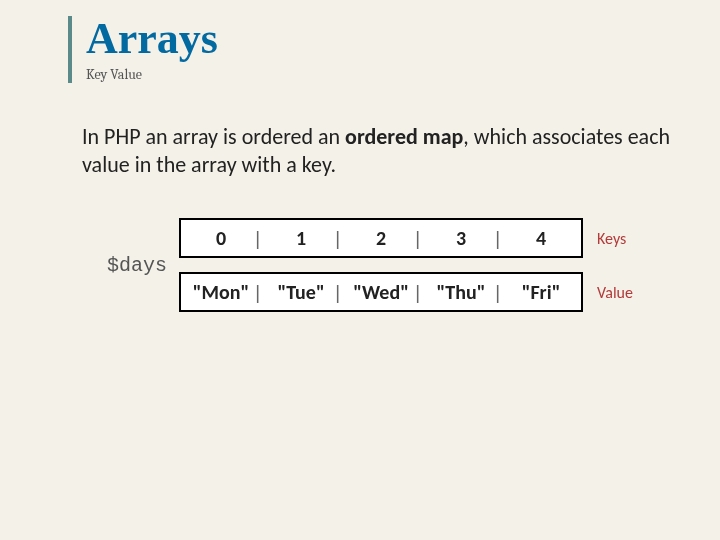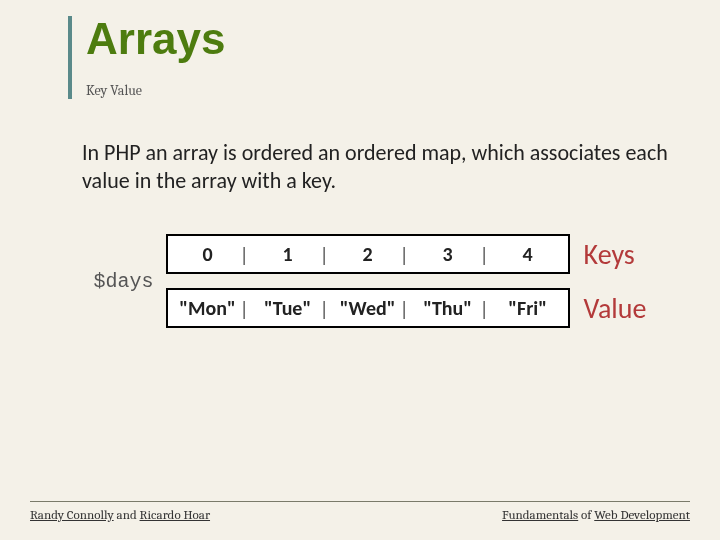--- a/index.html
+++ b/index.html
@@ -19,41 +19,41 @@
     height: 540px;
     box-sizing: border-box;
     padding: 16px 28px 0 68px;
   }
   .title-block {
     border-left: 4px solid #5a8a8a;
     padding-left: 14px;
     margin-bottom: 40px;
   }
   .slide-title {
-    font-family: Liberation Sans, sans-serif;
+    font-family: Liberation Serif, serif;
     font-size: 44px;
     font-weight: 600;
-    color: #4d7c0f;
+    color: #0369a1;
     margin: 0;
     line-height: 1.05;
   }
   .slide-subtitle {
     font-family: "Cambria", "Georgia", serif;
     font-size: 14px;
     color: #555;
-    margin-top: 20px;
+    margin-top: 4px;
   }
   .body-text {
     font-size: 22px;
     color: #222;
     line-height: 1.25;
     margin: 0 10px 40px 14px;
   }
   .body-text .bold {
-    font-weight: 400;
+    font-weight: 700;
   }
   .diagram {
     display: flex;
     align-items: center;
     justify-content: center;
     margin-left: -30px;
   }
   .var-label {
     font-family: Consolas, "Courier New", monospace;
     font-size: 20px;
@@ -91,21 +91,21 @@
     position: absolute;
     right: -2px;
     color: #666;
     font-family: Consolas, monospace;
     font-size: 18px;
   }
   .cell .bold { font-weight: 700; }
   .cell .str { font-weight: 700; }
   .row-label {
     color: #b33a3a;
-    font-size: 28px;
+    font-size: 16px;
     margin-left: 14px;
     font-weight: 500;
   }
   .footer {
     position: absolute;
     left: 0;
     right: 0;
     bottom: 18px;
     padding: 0 30px;
     display: flex;
@@ -179,23 +179,14 @@
           <div class="cell">
               <span class="str">"Fri"</span>
             </div>
         </div>
         <div class="row-label">Value</div>
       </div>
 
     </div>
   </div>
 
-  <div class="footer">
-    <div class="line"></div>
-    <div>
-      <span class="ul">Randy Connolly</span><span> and </span><span class="ul">Ricardo Hoar</span>
-    </div>
-    <div>
-      <span class="ul">Fundamentals</span><span> of </span><span class="ul">Web Development</span>
-    </div>
-  </div>
 
 </div>
 
 </body></html>

